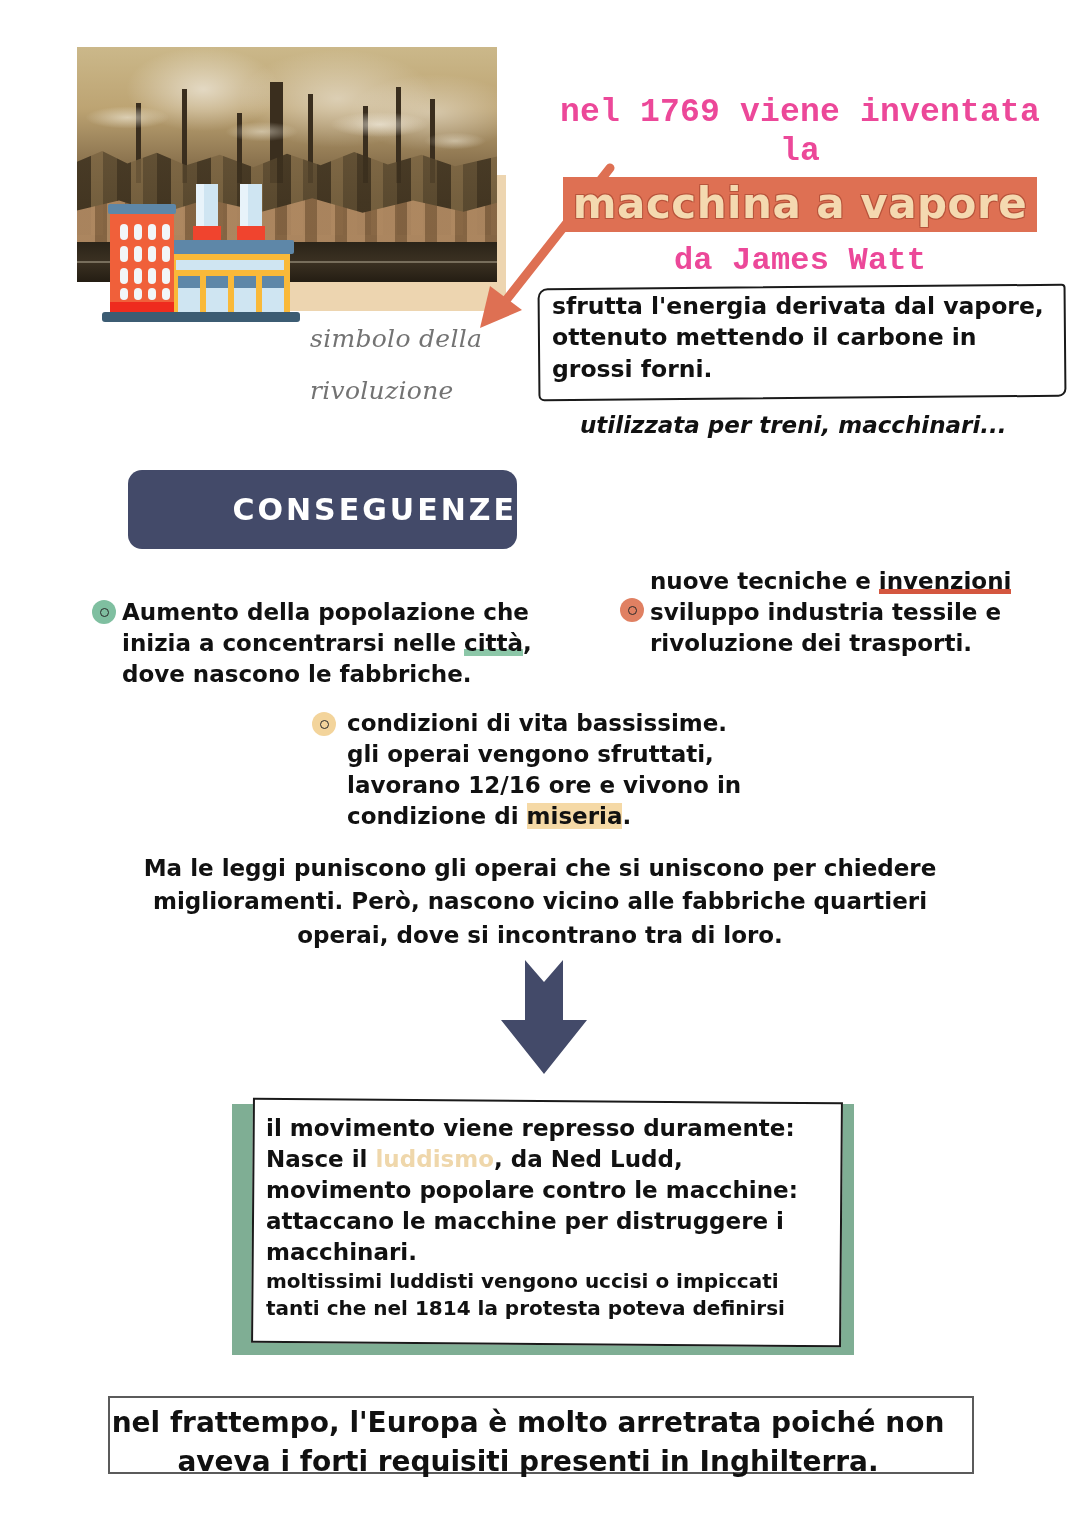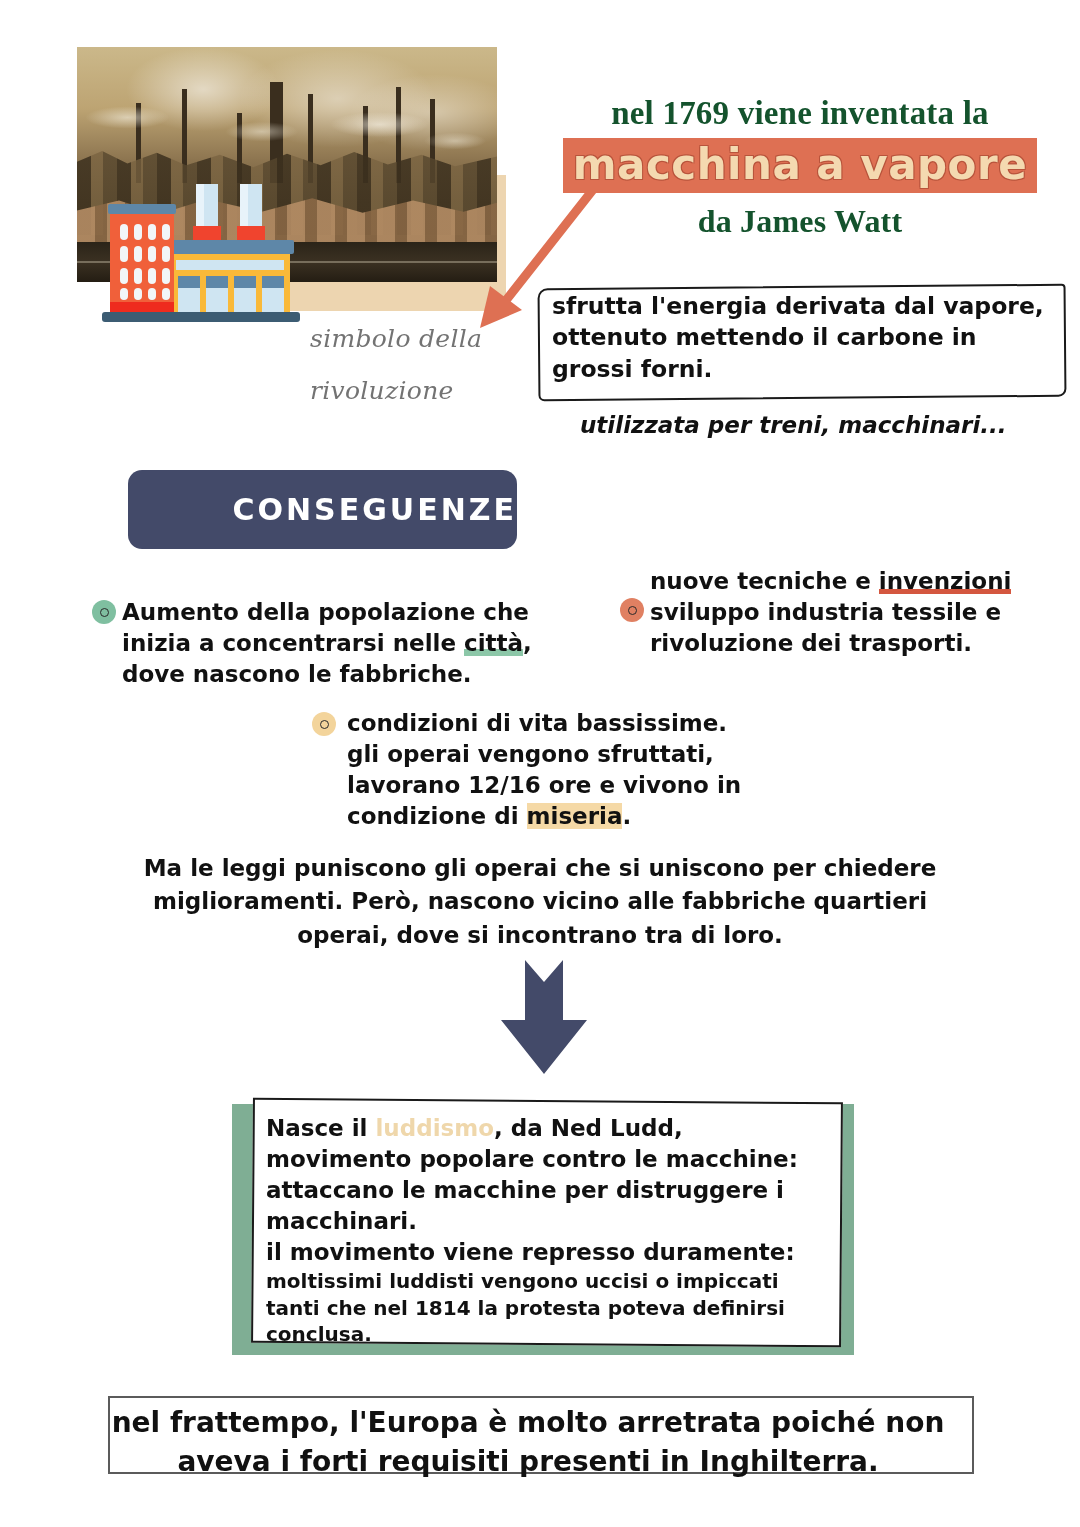--- a/index.html
+++ b/index.html
@@ -124,24 +124,24 @@
 
   
   #title-block {
     position: absolute;
     left: 540px;
     top: 94px;
     width: 520px;
     text-align: center;
   }
   .title-line {
-    font-family: Liberation Serif, serif;
+    font-family: Liberation Mono, monospace;
     font-weight: bold;
     font-size: 33px;
-    color: #14532d;
+    color: #ec4899;
     letter-spacing: .2px;
     line-height: 1.18;
   }
   #title-highlight {
     display: inline-block;
     margin: 5px 0 2px 0;
     padding: 2px 10px 4px 10px;
     background: #DE7053;
     color: #F4D9B0;
     font-family: "DejaVu Sans", sans-serif;
@@ -436,21 +436,20 @@
 
 <div id="laws-paragraph">Ma le leggi puniscono gli operai che si uniscono per chiedere miglioramenti. Però, nascono vicino alle fabbriche quartieri operai, dove si incontrano tra di loro.</div>
 
 <svg id="navy-arrow" viewBox="0 0 104 118">
   <path d="M33 2 L52 24 L71 2 L71 62 L95 62 L52 116 L9 62 L33 62 Z" fill="#434A69"></path>
 </svg>
 
 <div id="ludd-green"></div>
 <div id="ludd-white"></div>
 <div id="ludd-text">
+  <div class="big">il movimento viene represso duramente:</div>
   <div class="big"><span>Nasce il </span><span class="ludd-word">luddismo</span><span>, da Ned Ludd, movimento popolare contro le macchine: attaccano le macchine per distruggere i macchinari.</span></div>
-  <div class="big">il movimento viene represso duramente:</div>
   <div class="small">moltissimi luddisti vengono uccisi o impiccati</div>
   <div class="small">tanti che nel 1814 la protesta poteva definirsi</div>
-  <div class="small">conclusa.</div>
 </div>
 
 <div id="final-box"></div>
 <div id="final-text">nel frattempo, l'Europa è molto arretrata poiché non aveva i forti requisiti presenti in Inghilterra.</div>
 
 </body></html>

